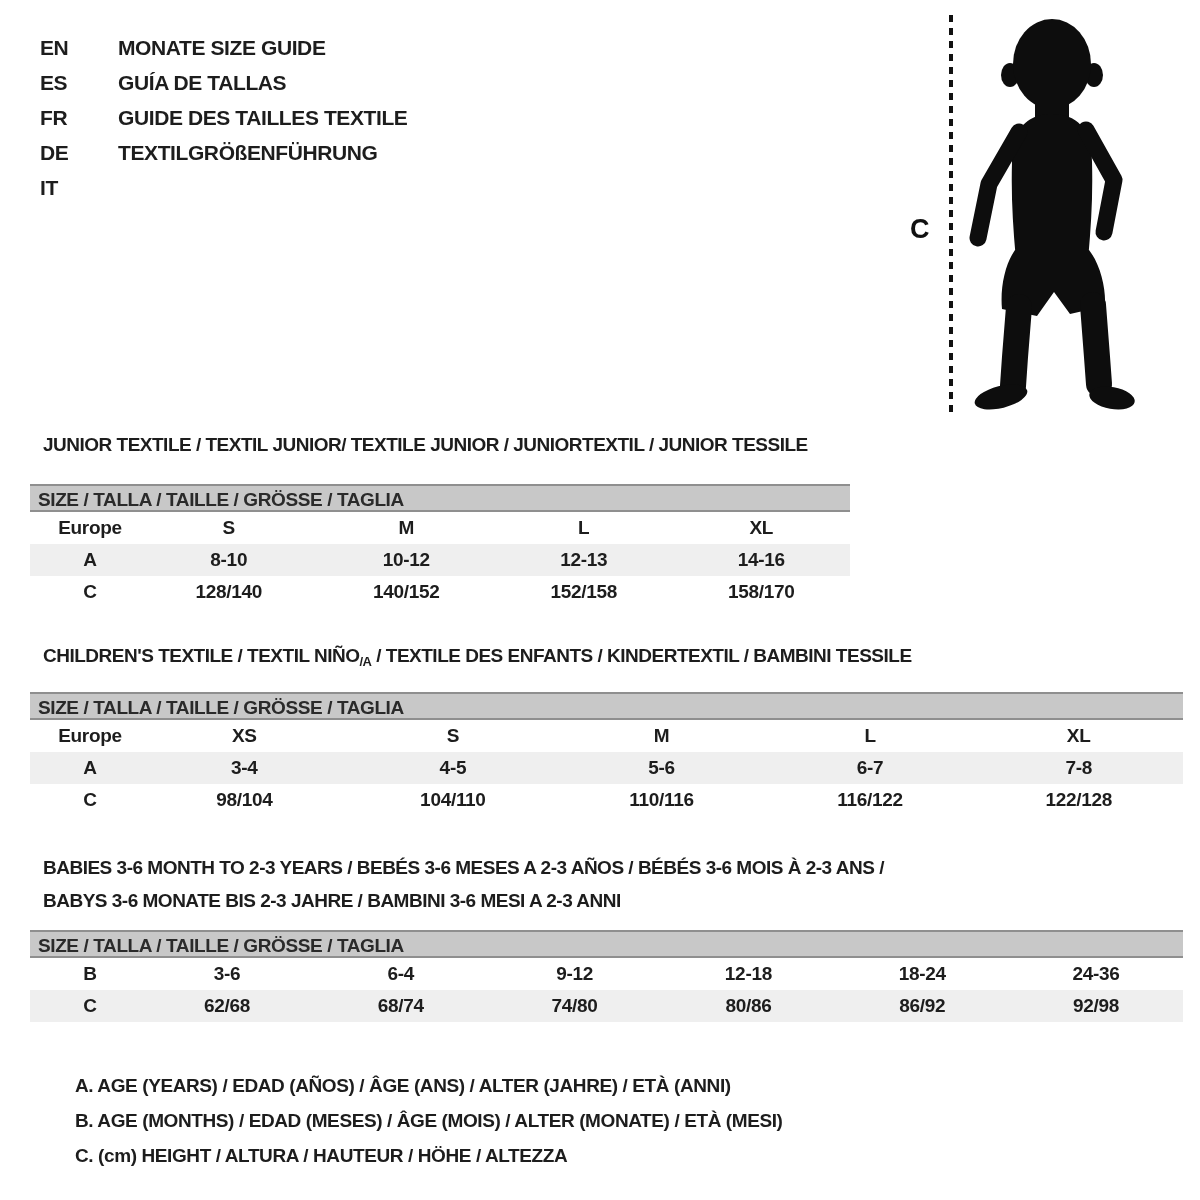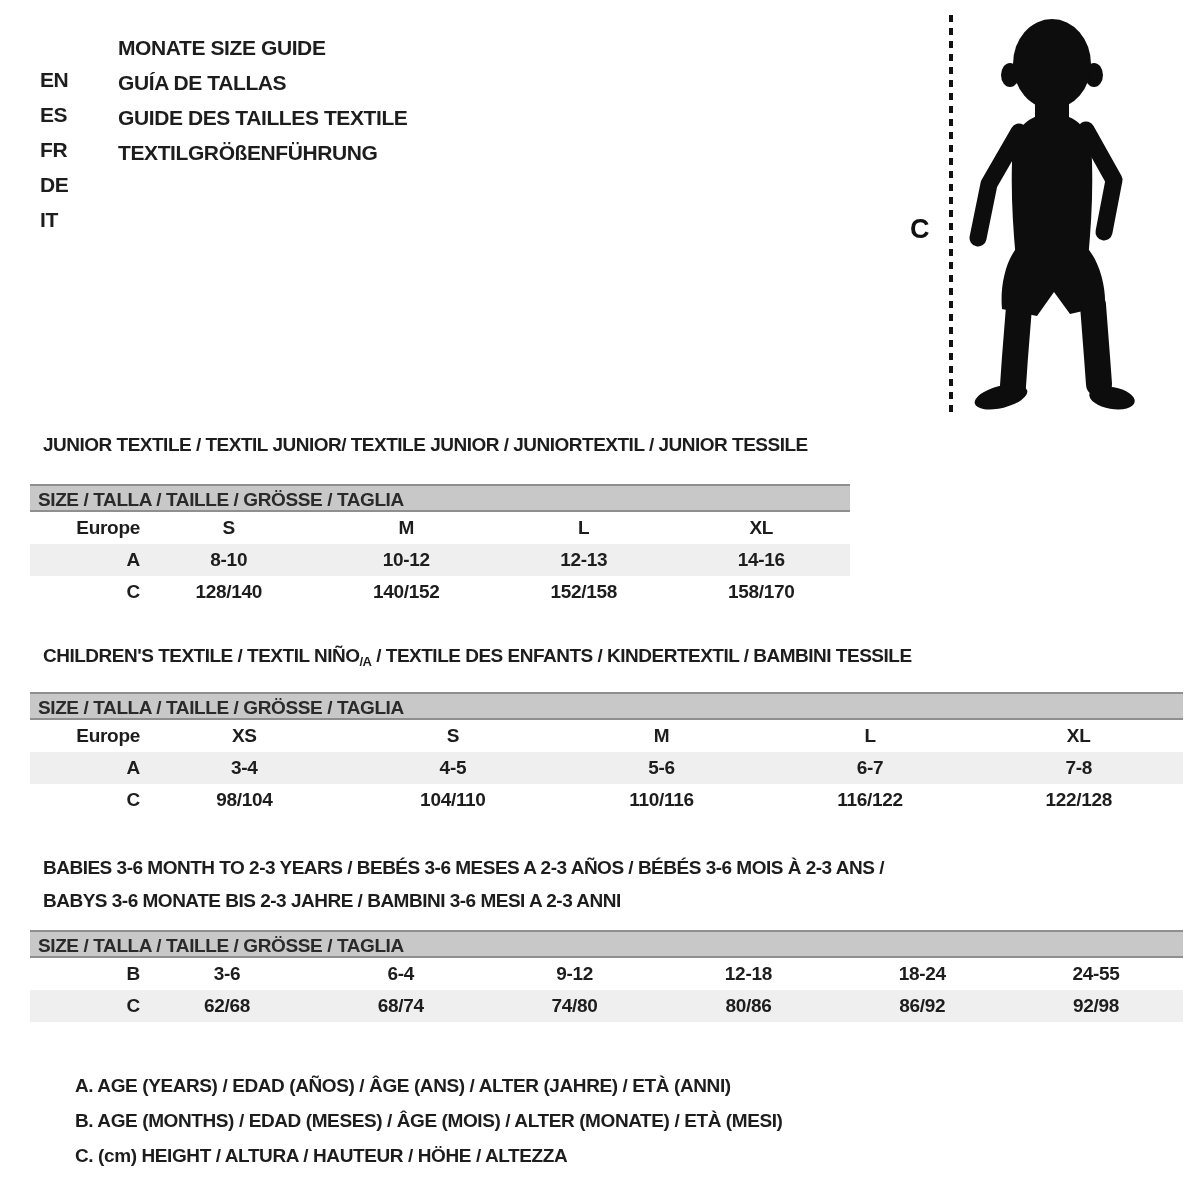--- a/index.html
+++ b/index.html
@@ -11,42 +11,42 @@
     overflow: hidden;
     font-family: "Liberation Sans", "DejaVu Sans", sans-serif;
     font-weight: bold;
     color: #1d1d1d;
   }
   .abs { position: absolute; }
 
   
   .lang-guide { left: 40px; top: 30px; font-size: 21px; letter-spacing: -0.4px; }
   .lang-row { display: flex; height: 35px; line-height: 35px; }
-  .lang-code { width: 78px; margin-top: 32px; }
+  .lang-code { width: 78px; }
 
   
   .section-title { font-size: 19px; letter-spacing: -0.5px; white-space: nowrap; }
   .section-title .sub { font-size: 13px; vertical-align: -4px; }
   .title-line { height: 33px; line-height: 33px; }
 
   
   .size-table { position: absolute; left: 30px; }
   .t-header {
     height: 28px; line-height: 28px;
     background: #c8c8c8;
     border-top: 2px solid #8f8f8f;
     border-bottom: 2px solid #8f8f8f;
     box-sizing: border-box;
     padding-left: 8px;
     font-size: 19px; letter-spacing: -0.4px;
     color: #2a2a2a;
   }
   .t-row { display: flex; height: 32px; line-height: 32px; font-size: 19px; letter-spacing: -0.3px; }
   .t-row.striped { background: #efefef; }
-  .t-label { width: 110px; padding-left: 10px; box-sizing: border-box; text-align: right; }
+  .t-label { width: 110px; padding-left: 10px; box-sizing: border-box; text-align: center; }
   .t-cell { flex: 1; text-align: center; }
 
   
   .legend { left: 43px; top: 1068px; font-size: 19px; letter-spacing: -0.4px; margin-left: 32px; }
   .legend-row { height: 35px; line-height: 35px; white-space: nowrap; }
 
   
   .figure-svg { left: 880px; top: 0px; }
 </style>
 </head>
@@ -158,21 +158,21 @@
   </div>
   <div class="size-table" style="top:930px; width:1153px;">
     <div class="t-header">SIZE / TALLA / TAILLE / GRÖSSE / TAGLIA</div>
   <div class="t-row">
         <div class="t-label">B</div>
         <div class="t-cell">3-6</div>
         <div class="t-cell">6-4</div>
         <div class="t-cell">9-12</div>
         <div class="t-cell">12-18</div>
         <div class="t-cell">18-24</div>
-        <div class="t-cell">24-55</div>
+        <div class="t-cell">24-36</div>
       </div>
       <div class="t-row striped">
         <div class="t-label">C</div>
         <div class="t-cell">62/68</div>
         <div class="t-cell">68/74</div>
         <div class="t-cell">74/80</div>
         <div class="t-cell">80/86</div>
         <div class="t-cell">86/92</div>
         <div class="t-cell">92/98</div>
       </div>

